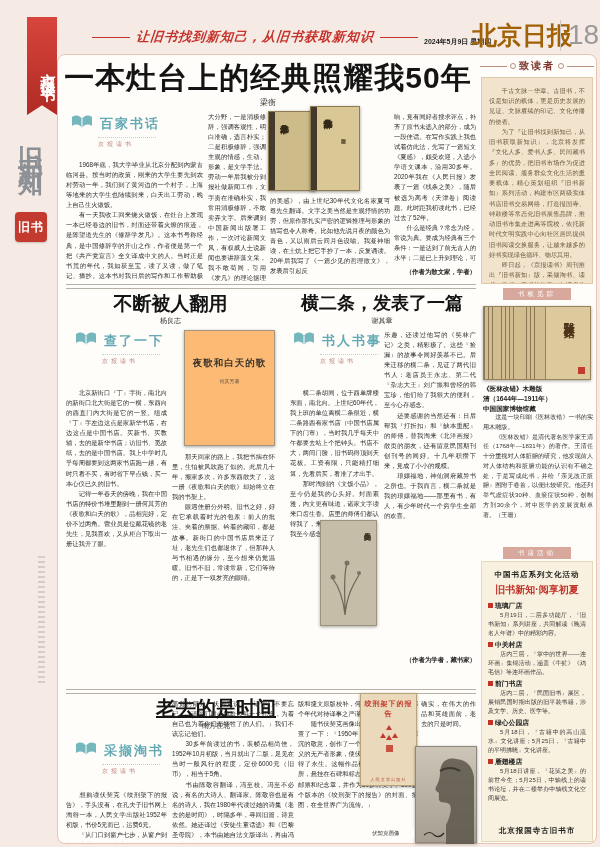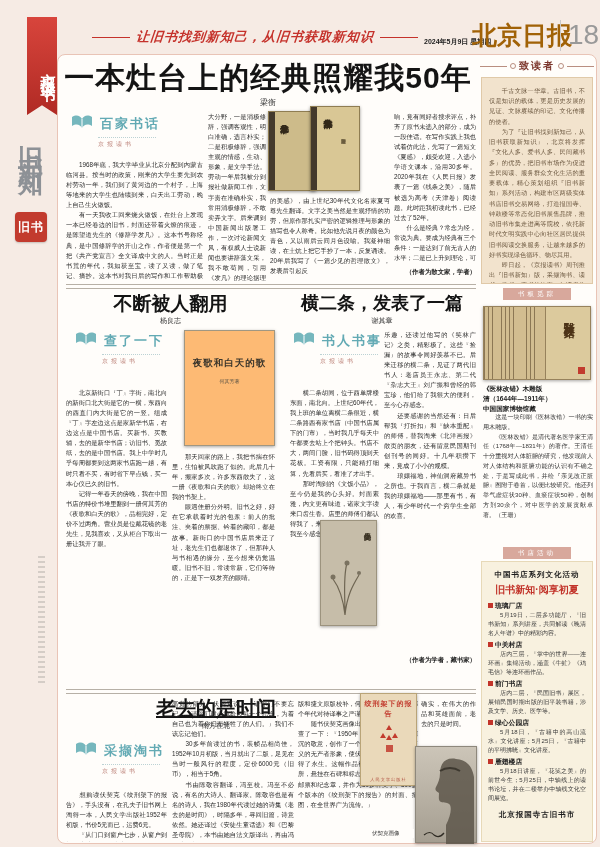--- a/index.html
+++ b/index.html
@@ -67,21 +67,21 @@
   .plabel{position:absolute;width:68px;height:12px;background:#d8a89c;color:#fff;font-size:6.5px;letter-spacing:3px;display:flex;align-items:center;justify-content:center;}
   .relic-cap{position:absolute;left:483px;top:384px;width:108px;font-size:6.6px;font-weight:bold;color:#1e1e1e;line-height:1.5;}
   .relic-body{position:absolute;left:483px;top:412px;width:110px;height:130px;font-size:6.1px;line-height:1.6;color:#333;text-align:justify;white-space:pre-line;overflow:hidden;}
   .events{position:absolute;left:481px;top:561px;width:112px;height:281px;background:#f8f1df;border:1px solid #e7d9b8;box-sizing:border-box;padding:8px 6px 5px;overflow:hidden;}
   .kicker{font-size:7.5px;font-weight:bold;color:#1c1c1c;text-align:center;letter-spacing:1px;}
   .etitle{font-size:10px;font-weight:900;color:#c2342a;text-align:center;margin:3px 0 4px;}
   .eitem{margin-bottom:2px;}
   .ename{font-size:6.8px;font-weight:bold;color:#222;}
   .sq{display:inline-block;width:5px;height:5px;background:#c2342a;margin-right:2px;}
   .etext{font-size:6px;line-height:1.5;color:#3a3a3a;text-align:justify;text-indent:12px;}
-  .k2{margin-top:7px;}
+  .k2{margin-top:23px;}
 </style>
 </head>
 <body>
 
 <div class="paper"></div>
 
 <div class="slogan">
   <span class="line"></span>
   <span class="txt">让旧书找到新知己，从旧书获取新知识</span>
   <span class="line"></span>

